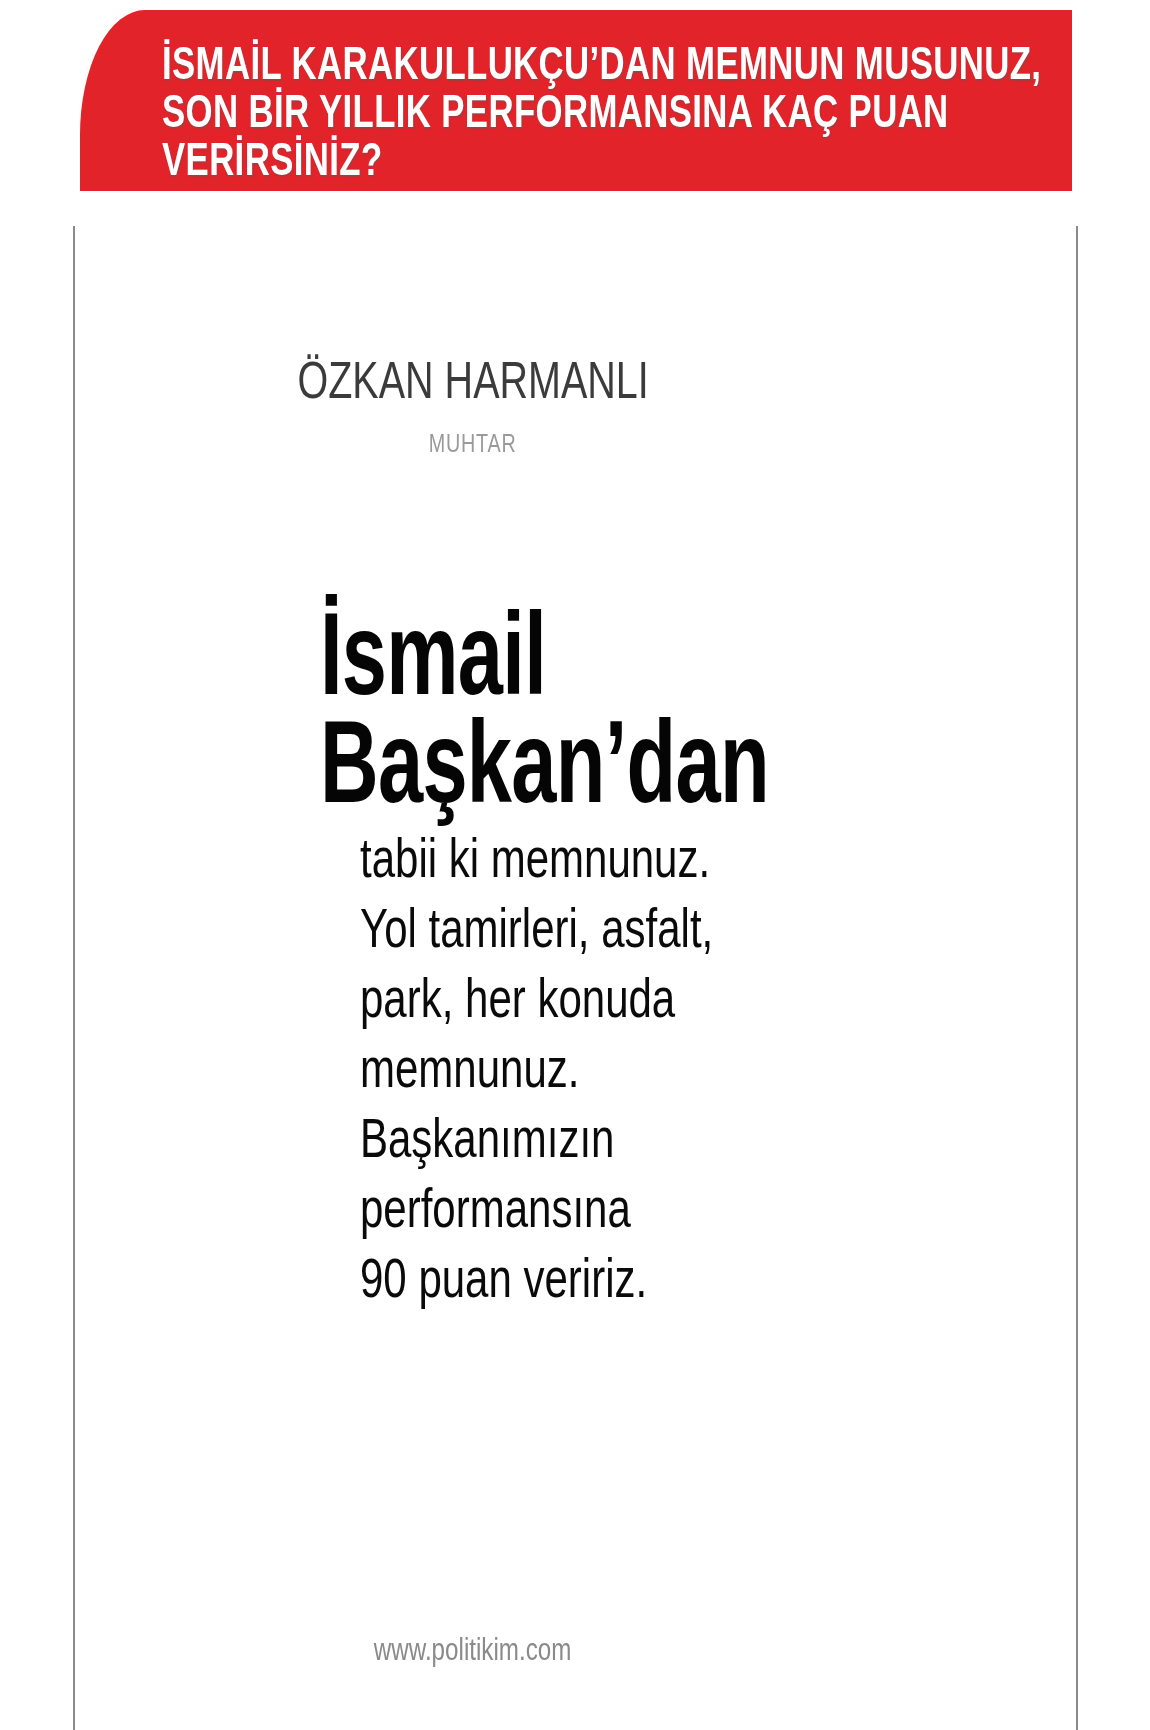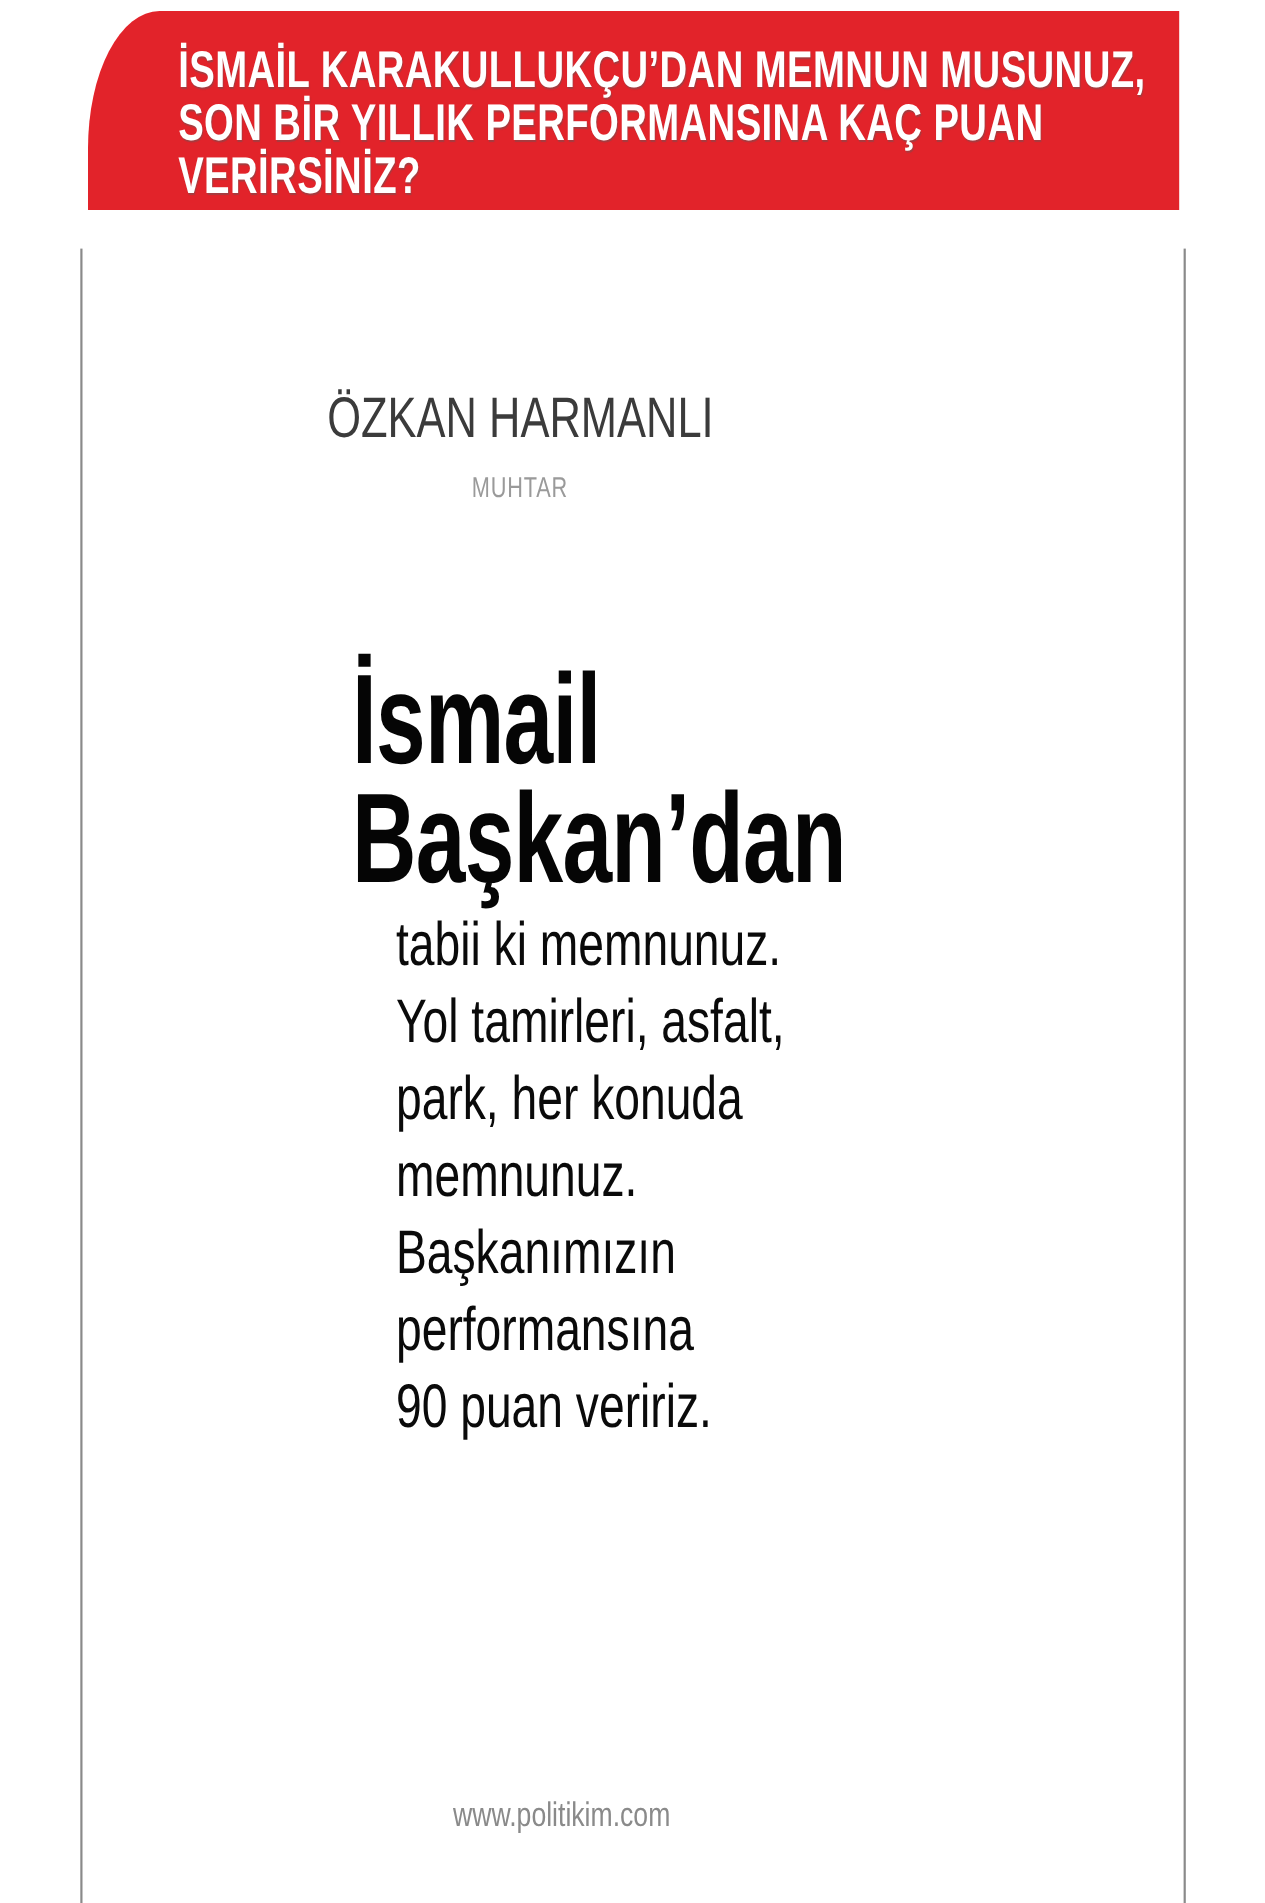--- a/index.html
+++ b/index.html
@@ -113,21 +113,21 @@
   }
 
   
   .footer-code { top: 1597px; }
   .footer-code .inner {
     font-size: 33px;
     font-weight: 400;
     color: #111111;
     transform: scaleX(0.75);
   }
-  .footer-url { top: 1632px; padding-left: 38px; }
+  .footer-url { top: 1632px; }
   .footer-url .inner {
     font-size: 31px;
     font-weight: 400;
     color: #8a8a8a;
     transform: scaleX(0.78);
   }
 </style>
 </head>
 <body>
 

